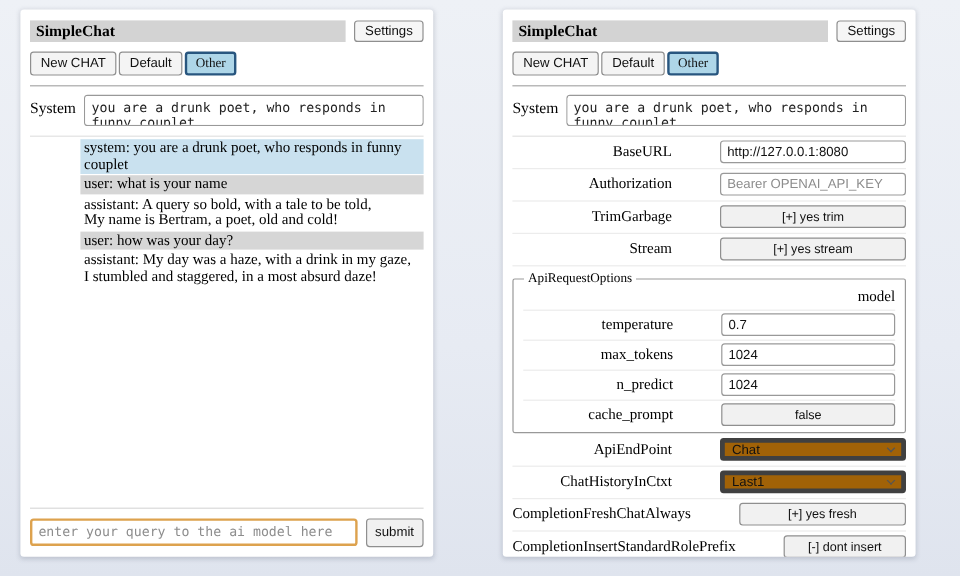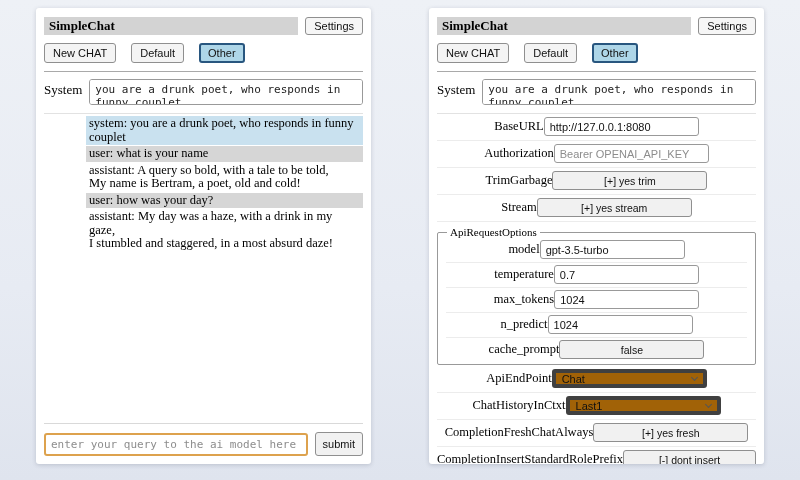--- a/index.html
+++ b/index.html
@@ -2,63 +2,63 @@
 <html style="--page-bg: #e7ebf3; --titlebar-bg: #d3d3d3; --accent-active-bg: #aed6e8; --accent-active-border: #28567f; --system-msg-bg: #c9e1ef; --user-msg-bg: #d6d6d6; --focus-border: #dda24e;"><head>
 <meta charset="utf-8">
 <style>
   * { box-sizing: border-box; }
   html,body { margin:0; padding:0; }
   body {
     width:800px; height:480px; overflow:hidden;
     background: linear-gradient(180deg, #eef1f6 0%, var(--page-bg, #e7ebf3) 60%, #dfe4ee 100%);
     font-family: "Liberation Serif", serif;
   }
-  .wrap { display:flex; gap:58px; padding:8px 36px; height:350px; }
+  .wrap { display:flex; gap:58px; padding:8px 17px; height:350px; }
   .panel {
     width:344px; height:456px; background:#fff; border-radius:3px;
     box-shadow:0 1px 4px rgba(60,70,90,.22);
     padding:9px 8px 8px; display:flex; flex-direction:column; overflow:hidden;
   }
   .titlebar { display:flex; align-items:stretch; gap:7px; }
   .title { flex:1; background:var(--titlebar-bg,#d3d3d3); font-weight:bold; font-size:13px; line-height:15px; padding:1px 5px; color:#000; }
   button {
     font-family:"Liberation Sans", sans-serif; font-size:11px; color:#111;
     background:#f6f6f6; border:1px solid #8f8f8f; border-radius:3px; padding:1px 8px; line-height:14px;
   }
-  .toolbar { display:flex; gap:15px; margin-top:8px;align-items:center; }
+  .toolbar { display:flex; gap:2px; margin-top:8px;align-items:center; }
   .toolbar button { padding:2px 8px; background:#f4f4f4; }
-  .toolbar button.active { background:var(--accent-active-bg,#aed6e8); border:2px solid var(--accent-active-border,#28567f); padding:1px 7px; }
+  .toolbar button.active { background:var(--accent-active-bg,#aed6e8); border:2px solid var(--accent-active-border,#28567f); padding:1px 7px;font-family:Liberation Serif, serif; }
   hr { border:0; margin:0; }
   hr.strong { border-top:1px solid #a9a9a9; margin:8px 0 7px; }
   hr.subdiv { border-top:1px solid #e2e2e2; margin:8px 0 0; }
   hr.light  { border-top:1px solid #d9d9d9; margin:0 0 8px; }
   .system-row { display:flex; gap:7px; }
   .system-row .lbl { font-size:13px; padding-top:3px; color:#000; }
   textarea.system {
     flex:1; height:26px; resize:none; color:#222;
     font:11px/13px "DejaVu Sans Mono", monospace;
     border:1px solid #999; border-radius:3px; padding:3px 5px; outline:none;
   }
   
   .chat { margin-top:2px;margin-left:42px; }
   .msg { font-size:12.5px; line-height:13.5px; padding:1px 3px; margin-bottom:1px; white-space:pre-line; color:#000; }
   .msg.system { background:var(--system-msg-bg,#c9e1ef); }
   .msg.user   { background:var(--user-msg-bg,#d6d6d6); }
   .spacer { flex:1; }
-  .inputrow { display:flex; gap:7px; align-items:center; }
+  .inputrow { display:flex; gap:7px; }
   input.query {
     flex:1; height:23px; color:#333;
     font:11px "DejaVu Sans Mono", monospace;
     border:1px solid #a9a9a9; border-radius:3px; padding:4px 5px; outline:none;
   }
   input.query.focused { border:2px solid var(--focus-border,#dda24e); }
   input::placeholder { color:#8d8d8d; }
   button.submit { padding:4px 7px; background:#f1f1f1; }
   
-  .srow { display:flex; justify-content:center; align-items:center; padding:3px 0 4px; border-bottom:1px solid #ececec; }
+  .srow { display:flex; justify-content:flex-end; align-items:center; padding:3px 0 4px; border-bottom:1px solid #ececec;gap:40px; }
   .srow .lbl { font-size:12.5px; color:#000; }
   .ctl { width:155px; }
   input.ctl { font:11px "Liberation Sans", sans-serif; color:#111; padding:2px 5px; border:1px solid #999; border-radius:3px; height:19px; }
   button.ctl { font-size:10.5px; padding:2px 0; background:#f1f1f1; height:19px; }
   .selectbox {
     display:flex; justify-content:space-between; align-items:center; height:19px;
     border:4px solid #404040; border-radius:3px; padding:2px 6px; background:#a16207;
     font:11px "Liberation Sans", sans-serif; color:#111;
   }
   .chev { width:5px; height:5px; border-right:1.5px solid #555; border-bottom:1.5px solid #555; transform:rotate(45deg); margin-top:-2px; }
@@ -137,21 +137,20 @@
     </div>
     <div class="srow">
       <span class="lbl">Stream</span>
       <button class="ctl">[+] yes stream</button>
     </div>
 
     <fieldset>
       <legend>ApiRequestOptions</legend>
       <div class="srow">
         <span class="lbl">model</span>
-        <input class="ctl" type="text" value="gpt-3.5-turbo" style="">
       </div>
       <div class="srow">
         <span class="lbl">temperature</span>
         <input class="ctl" type="text" value="0.7" style="">
       </div>
       <div class="srow">
         <span class="lbl">max_tokens</span>
         <input class="ctl" type="text" value="1024" style="">
       </div>
       <div class="srow">

